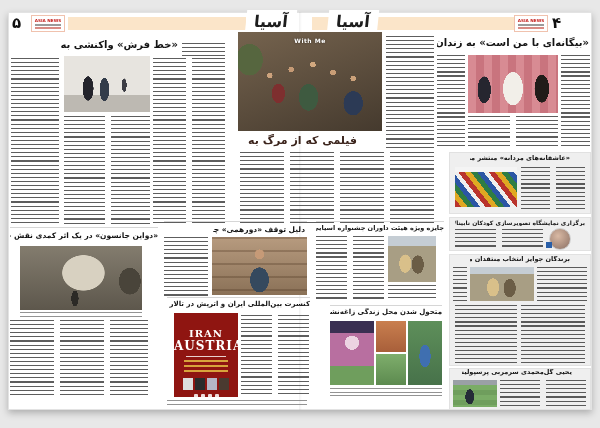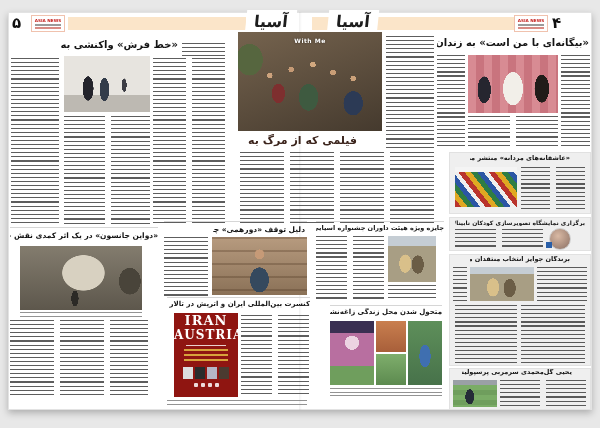--- a/index.html
+++ b/index.html
@@ -76,21 +76,21 @@
   .mural1{background:
      radial-gradient(circle 10px at 50% 34%,#ecd3e2 70%,rgba(0,0,0,0) 71%),
      linear-gradient(#3a2f52 18%,rgba(0,0,0,0) 18%),
      linear-gradient(#b86fa0 70%,#6f9e5d 70%)}
   .mural2t{background:linear-gradient(#c97f4f,#a85f3a)}
   .mural2b{background:linear-gradient(#7fae6c,#5c8a4f)}
   .mural3{background:
      radial-gradient(ellipse 9px 18px at 50% 55%,#3f6fb0 62%,rgba(0,0,0,0) 63%),
      linear-gradient(#5e8f5a,#47724a)}
   .poster{background:#8f1511;color:#fff;text-align:center}
-  .poster .pt1{font-family:"DejaVu Serif",serif;font-size:13px;letter-spacing:1px;font-weight:bold;margin-top:0}
+  .poster .pt1{font-family:"DejaVu Serif",serif;font-size:10px;letter-spacing:1px;font-weight:bold;margin-top:15px}
   .poster .pt2{font-family:"DejaVu Serif",serif;font-size:12px;letter-spacing:1px;font-weight:bold}
   .poster .line{width:40px;height:1px;background:rgba(255,255,255,.8);margin:3px auto}
   .poster .gold{width:44px;height:14px;margin:2px auto;
      background:repeating-linear-gradient(to bottom,#d8a33c 0 2px,rgba(0,0,0,0) 2px 5px)}
   .poster .thumbs{display:flex;gap:2px;justify-content:center;margin-top:4px}
   .poster .thumbs div{width:10px;height:12px;background:#ddd}
   .poster .thumbs div:nth-child(2){background:#2b2b2b}
   .poster .thumbs div:nth-child(3){background:#b5b5c5}
   .poster .thumbs div:nth-child(4){background:#4a3a30}
   .poster .sponsors{display:flex;gap:3px;justify-content:center;margin-top:4px}

